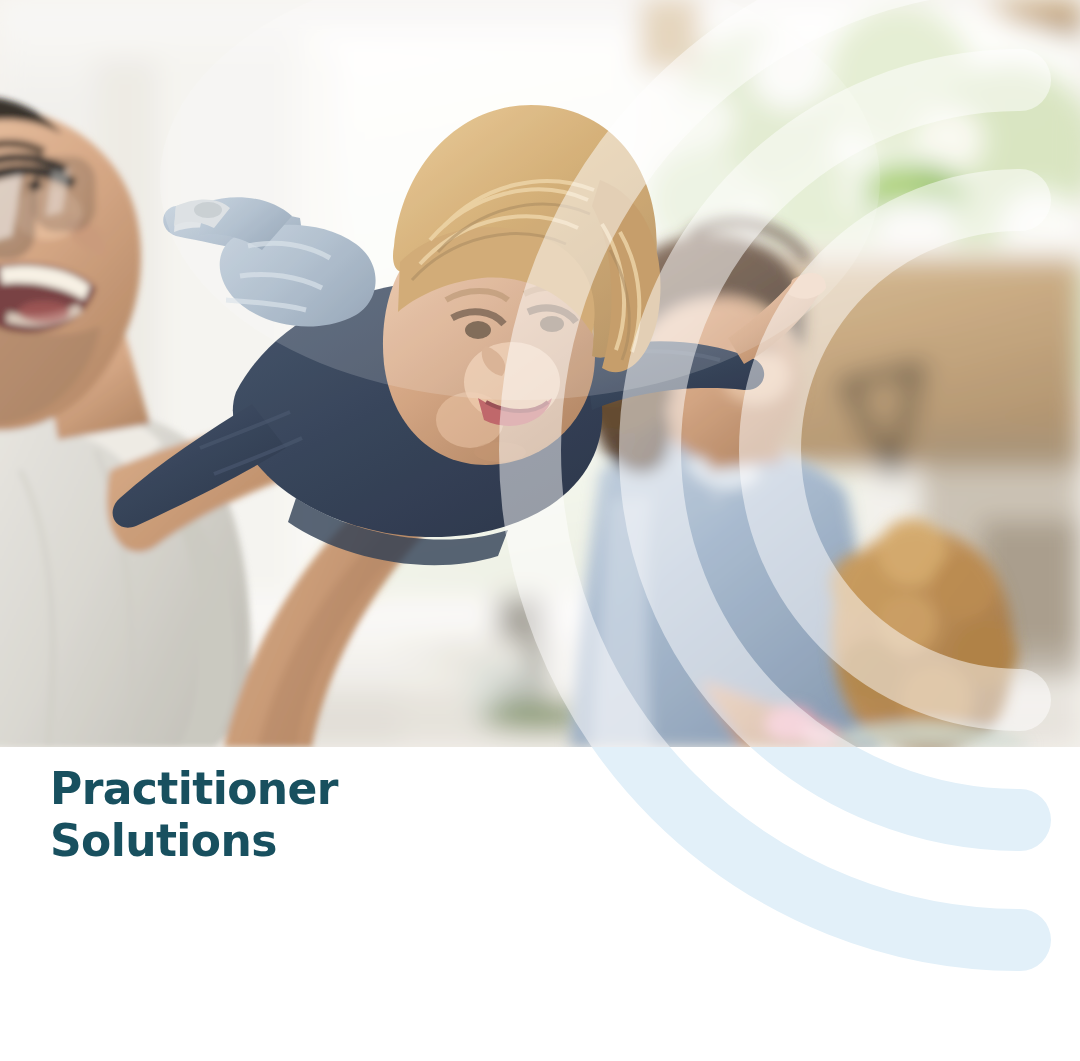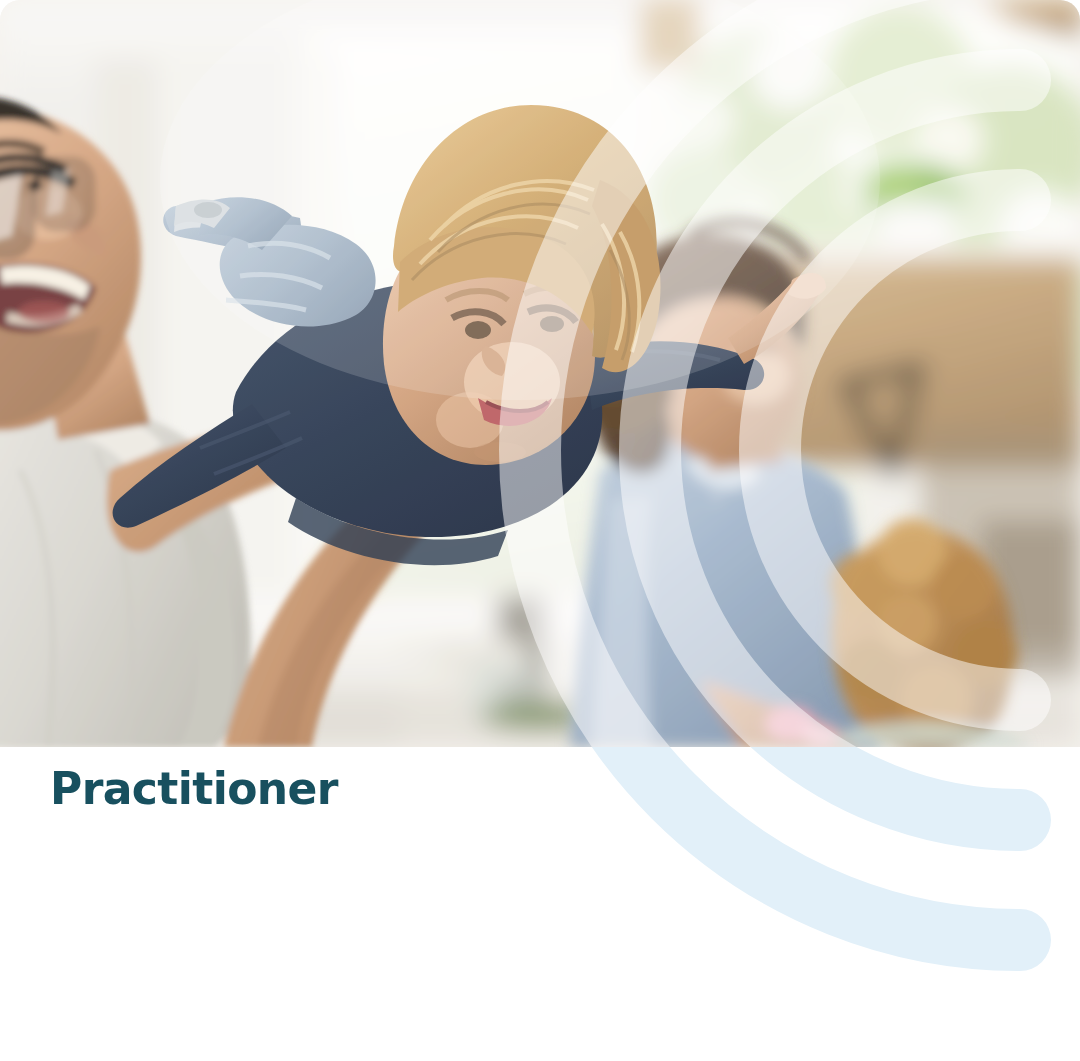--- a/index.html
+++ b/index.html
@@ -8,21 +8,20 @@
     width:1080px; height:1061px;
     background:#ffffff;
     font-family:"Liberation Sans", sans-serif;
     overflow:hidden;
   }
   .page {
     position:relative;
     width:1080px; height:1061px;
     background:#ffffff;
     overflow:hidden;
-    border-radius:20px;
   }
 
   
   .photo {
     position:absolute; left:0; top:0;
     width:1080px; height:747px;
     overflow:hidden;
     background:#f4f2ee;
   }
   .photo svg { display:block; width:1080px; height:747px; }
@@ -497,16 +496,17 @@
         <path d="M1020 -547 A 250 250 0 0 0 770 -297 A 250 250 0 0 0 1020 -47"></path>
         <path d="M1020 -667 A 370 370 0 0 0 650 -297 A 370 370 0 0 0 1020 73"></path>
         <path d="M1020 -787 A 490 490 0 0 0 530 -297 A 490 490 0 0 0 1020 193"></path>
       </g>
     </svg>
   </div>
 
   <div class="caption">
     <h1 class="headline">
       <span class="ln">Practitioner</span>
+      <span class="ln">Solutions</span>
     </h1>
   </div>
 
 </div>
 
 </body></html>

